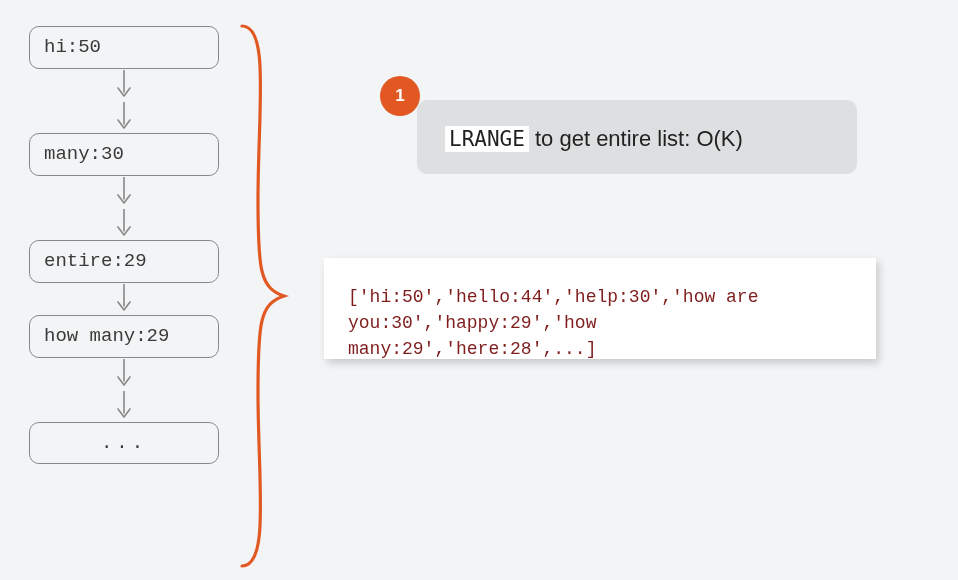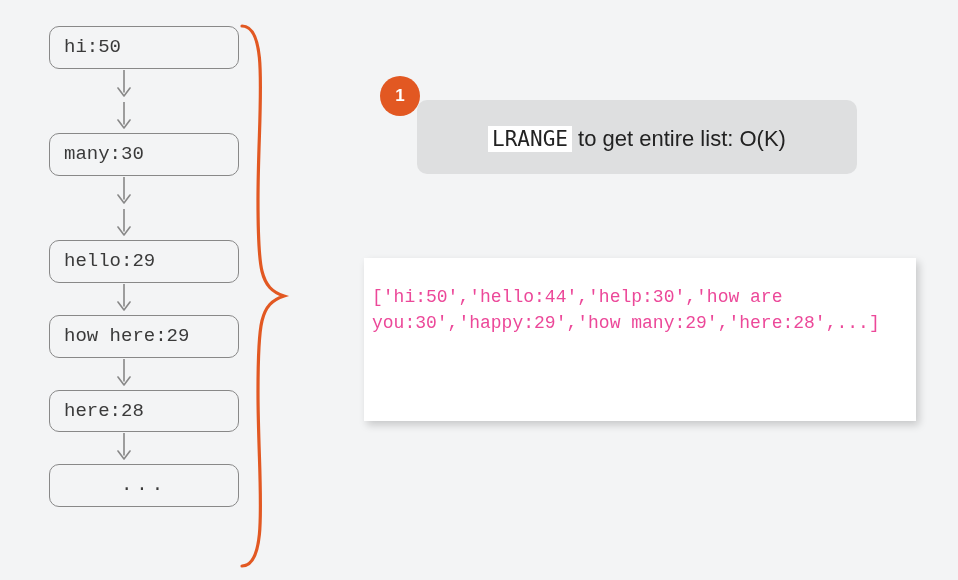--- a/index.html
+++ b/index.html
@@ -5,21 +5,21 @@
   * { box-sizing: border-box; }
   html, body { margin: 0; padding: 0; }
   body {
     width: 958px;
     height: 580px;
     background: #f3f4f5;
     font-family: -apple-system, BlinkMacSystemFont, "Segoe UI", Helvetica, Arial, sans-serif;
     position: relative;
     overflow: hidden;
   }
-  .mono { font-family: "SFMono-Regular", Consolas, "Liberation Mono", Menlo, monospace; margin-left: 40px; }
+  .mono { font-family: "SFMono-Regular", Consolas, "Liberation Mono", Menlo, monospace; }
 
   .list-col {
     position: absolute;
     left: 24px;
     top: 26px;
     width: 200px;
     display: flex;
     flex-direction: column;
     align-items: center;
   }
@@ -54,21 +54,20 @@
   .callout {
     position: absolute;
     left: 417px;
     top: 100px;
     width: 440px;
     background: #dedfe0;
     border-radius: 10px;
     padding: 26px 28px 22px 28px;
     font-size: 22px;
     color: #222;
-    text-align: center;
   }
   .callout .code-pill {
     font-family: "SFMono-Regular", Consolas, Menlo, monospace;
     background: #ffffff;
     padding: 1px 4px;
     font-size: 21px;
   }
   .badge {
     position: absolute;
     left: 380px;
@@ -83,26 +82,26 @@
     color: #fff;
     font-weight: 600;
     font-size: 17px;
   }
 
   .result-box {
     position: absolute;
     left: 324px;
     top: 258px;
     width: 552px;
-    height: 163px;
+    height: 101px;
     background: #ffffff;
     box-shadow: 3px 4px 8px rgba(0,0,0,0.18);
-    padding: 26px 8px;
+    padding: 26px 24px;
     font-size: 18px;
-    color: #ec4899;
+    color: #7f1d1d;
     line-height: 1.45;
   }
 </style>
 </head>
 <body>
 
 <div class="list-col">
   <div class="node mono">hi:50</div>
   <div class="arrow-wrap">
     <svg width="18" height="30" viewBox="0 0 18 30">
@@ -118,33 +117,32 @@
   <div class="arrow-wrap">
     <svg width="18" height="30" viewBox="0 0 18 30">
         <path d="M9 0 L9 22 M3 18 L9 26 L15 18" stroke="#888" stroke-width="1.6" fill="none" stroke-linecap="round" stroke-linejoin="round"></path>
       </svg>
   </div>
   <div class="arrow-wrap">
     <svg width="18" height="30" viewBox="0 0 18 30">
         <path d="M9 0 L9 22 M3 18 L9 26 L15 18" stroke="#888" stroke-width="1.6" fill="none" stroke-linecap="round" stroke-linejoin="round"></path>
       </svg>
   </div>
-  <div class="node mono">hello:29</div>
+  <div class="node mono">entire:29</div>
   <div class="arrow-wrap">
     <svg width="18" height="30" viewBox="0 0 18 30">
         <path d="M9 0 L9 22 M3 18 L9 26 L15 18" stroke="#888" stroke-width="1.6" fill="none" stroke-linecap="round" stroke-linejoin="round"></path>
       </svg>
   </div>
-  <div class="node mono">how here:29</div>
+  <div class="node mono">how many:29</div>
   <div class="arrow-wrap">
     <svg width="18" height="30" viewBox="0 0 18 30">
         <path d="M9 0 L9 22 M3 18 L9 26 L15 18" stroke="#888" stroke-width="1.6" fill="none" stroke-linecap="round" stroke-linejoin="round"></path>
       </svg>
   </div>
-  <div class="node mono">here:28</div>
   <div class="arrow-wrap">
     <svg width="18" height="30" viewBox="0 0 18 30">
         <path d="M9 0 L9 22 M3 18 L9 26 L15 18" stroke="#888" stroke-width="1.6" fill="none" stroke-linecap="round" stroke-linejoin="round"></path>
       </svg>
   </div>
   <div class="node mono ellipsis">...</div>
 </div>
 
 <svg class="brace" viewBox="0 0 60 552" preserveAspectRatio="none">
   <path d="M12 6

